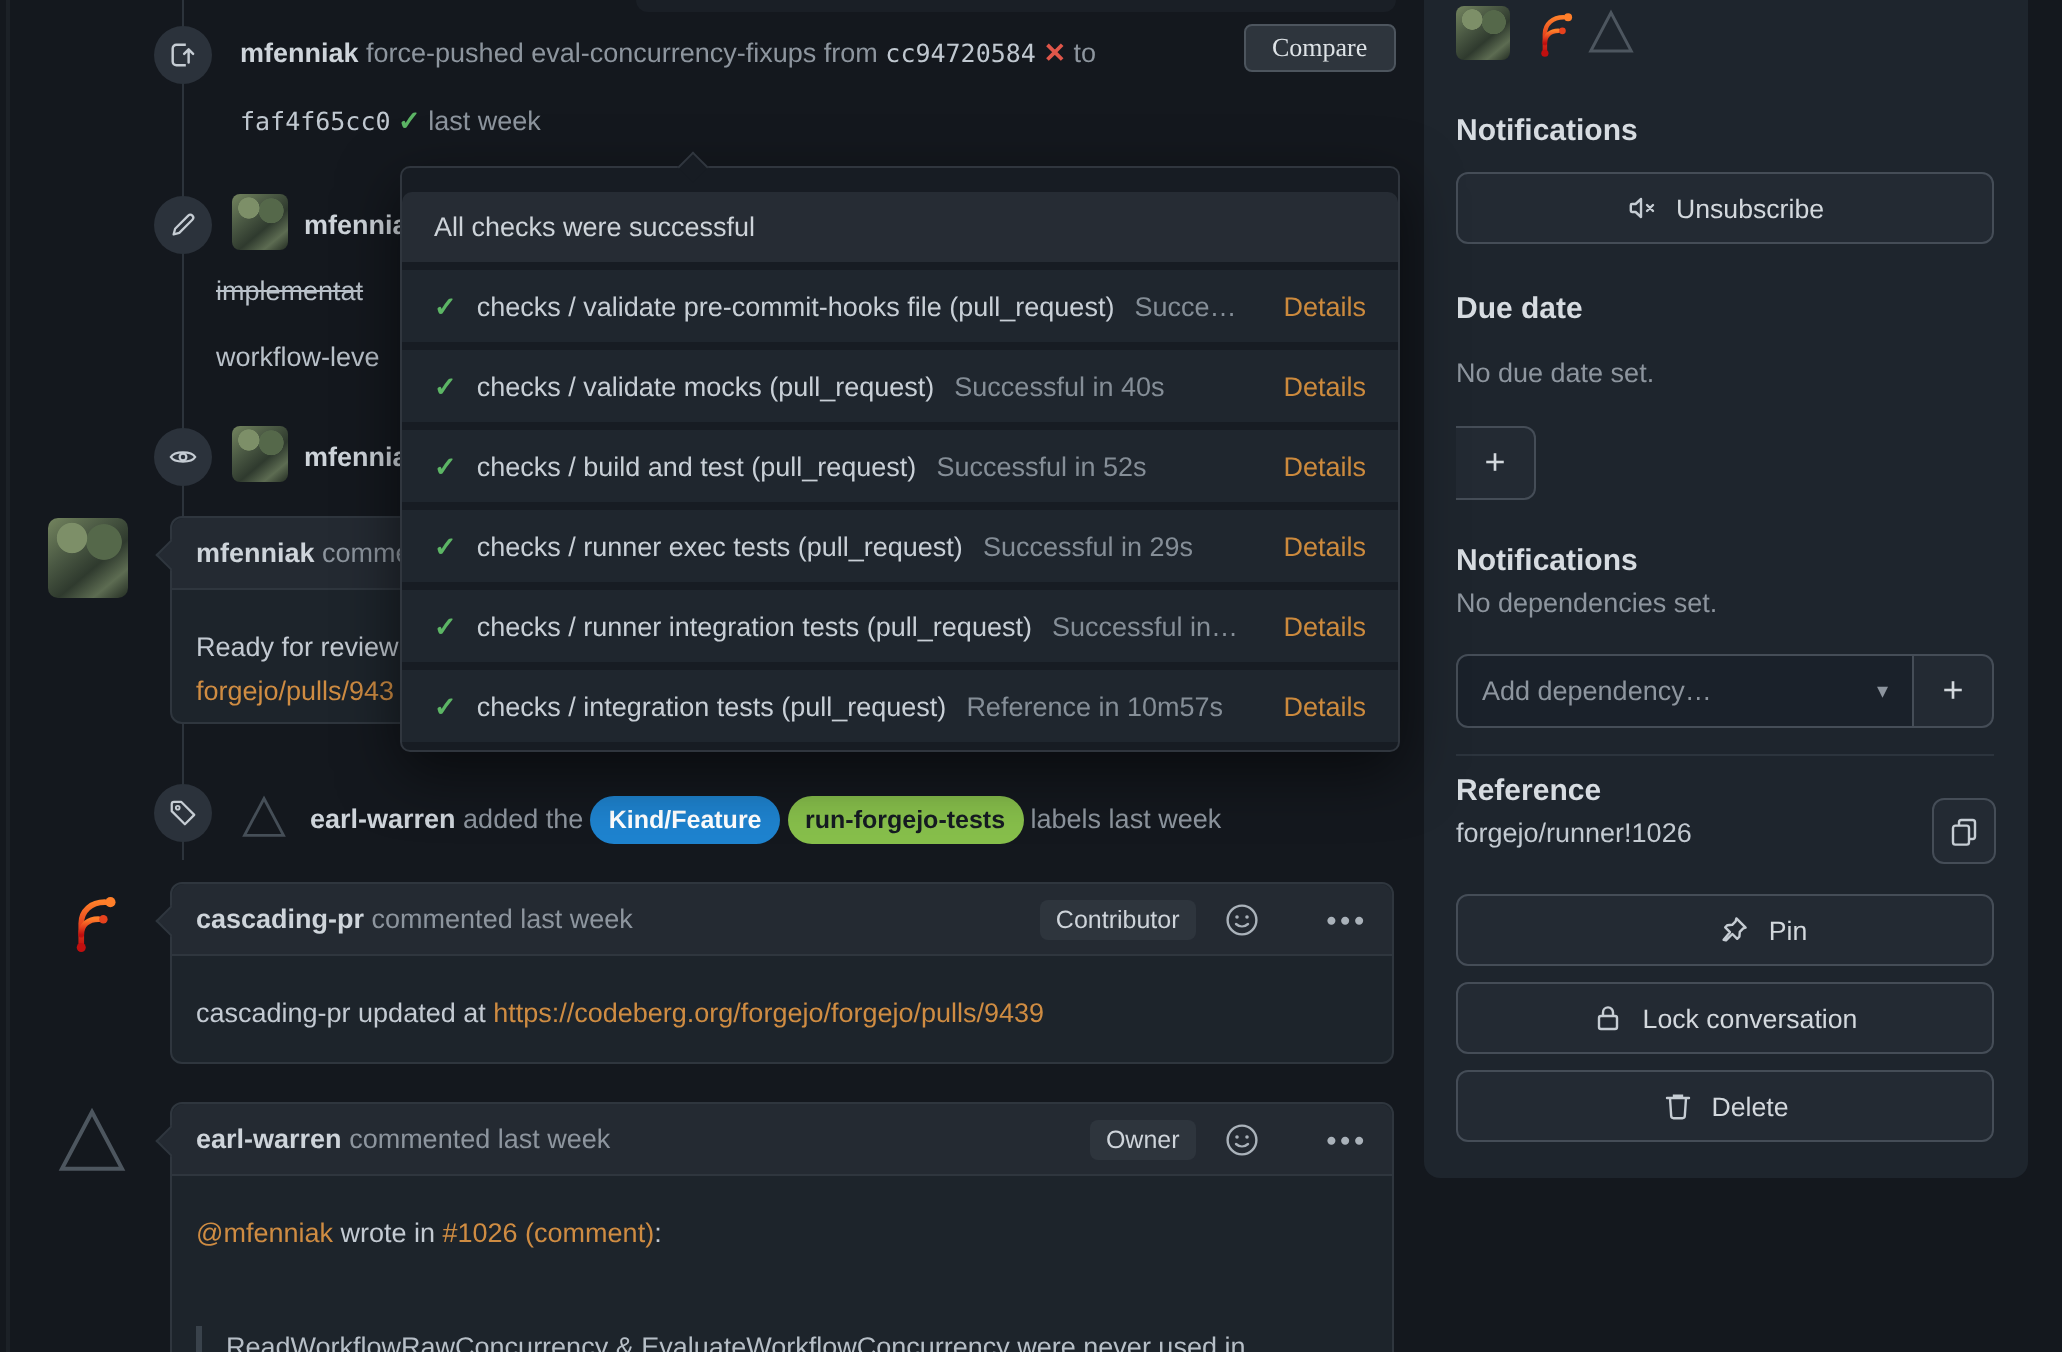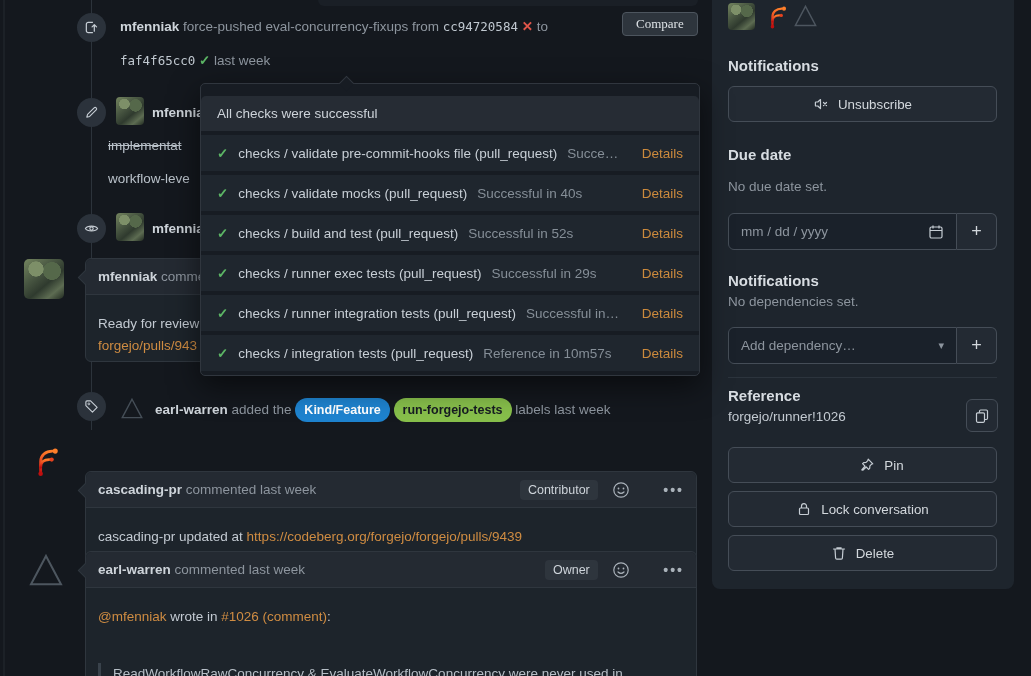--- a/index.html
+++ b/index.html
@@ -242,21 +242,21 @@
         </defs>
         <g fill="none" stroke="url(#fg1)" stroke-width="2" stroke-linecap="round">
           <path d="M7.5 21V12.5C7.5 8 11 5 15.8 5"></path>
           <path d="M7.5 16.5C7.5 13 10 11 13.5 11"></path>
         </g>
         <circle cx="17.8" cy="5" r="1.8" fill="#ff7f2a"></circle>
         <circle cx="15.3" cy="11" r="1.5" fill="#e6421e"></circle>
         <circle cx="7.5" cy="21" r="1.6" fill="#c00f0f"></circle>
       </svg>
   </div>
-  <div class="comment" style="top:441px; height:91px;margin-top:30px;">
+  <div class="comment" style="top:441px; height:91px;">
     <div class="comment-header"><span class="name-bold">cascading-pr</span><span> commented last week</span>
       <span class="header-right">
         <span class="badge">Contributor</span>
         <span>
           <svg width="18" height="18" viewBox="0 0 18 18">
               <circle cx="9" cy="9" r="7.2" fill="none" stroke="#aab2ba" stroke-width="1.2"></circle>
               <circle cx="6.5" cy="7.5" r=".9" fill="#aab2ba"></circle>
               <circle cx="11.5" cy="7.5" r=".9" fill="#aab2ba"></circle>
               <path d="M6 11c1.8 1.6 4.2 1.6 6 0" fill="none" stroke="#aab2ba" stroke-width="1.2" stroke-linecap="round"></path>
             </svg>
@@ -326,29 +326,20 @@
           <path d="M7.5 3.5 4.8 6H3a.6.6 0 0 0-.6.6v2.8c0 .33.27.6.6.6h1.8l2.7 2.5z" fill="none" stroke="#c6cdd4" stroke-width="1.2" stroke-linejoin="round"></path>
           <path d="M10.5 6.5l3 3m0-3l-3 3" stroke="#c6cdd4" stroke-width="1.2" stroke-linecap="round"></path>
         </svg>
     </span>
     <span>Unsubscribe</span>
   </button>
 
   <div class="sb-heading" style="top:146px;">Due date</div>
   <div class="sb-muted" style="top:179px;">No due date set.</div>
   <div class="input-group" style="top:213px;">
-    <div class="fake-input">
-      <span class="grow">mm / dd / yyyy</span>
-      <span>
-        <svg width="16" height="16" viewBox="0 0 16 16">
-            <rect x="2" y="3" width="12" height="11" rx="1.5" fill="none" stroke="#c6cdd4" stroke-width="1.2"></rect>
-            <path d="M5 1.5v3M11 1.5v3M2 6.5h12" stroke="#c6cdd4" stroke-width="1.2"></path>
-          </svg>
-      </span>
-    </div>
     <div class="plus-btn">+</div>
   </div>
 
   <div class="sb-heading" style="top:272px;">Notifications</div>
   <div class="sb-muted" style="top:294px;">No dependencies set.</div>
   <div class="input-group" style="top:327px;">
     <div class="fake-input">
       <span class="grow">Add dependency…</span>
       <span class="chev">▾</span>
     </div>

